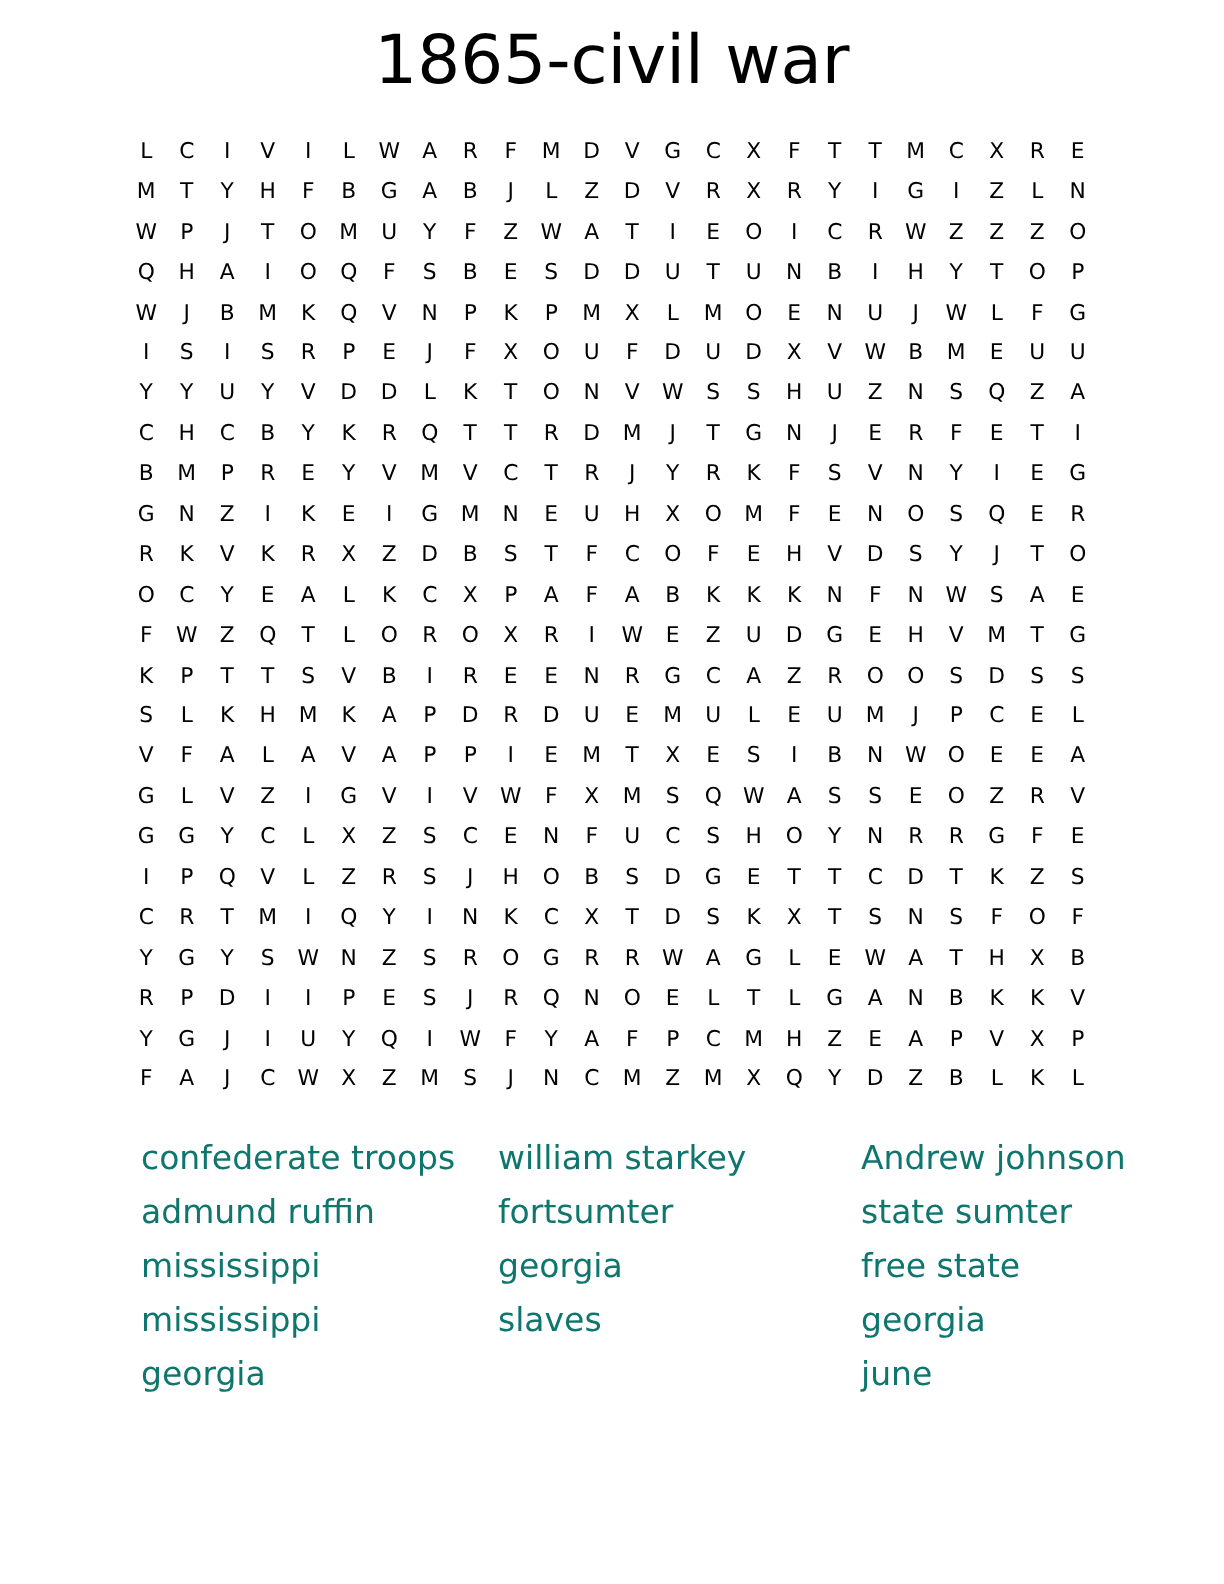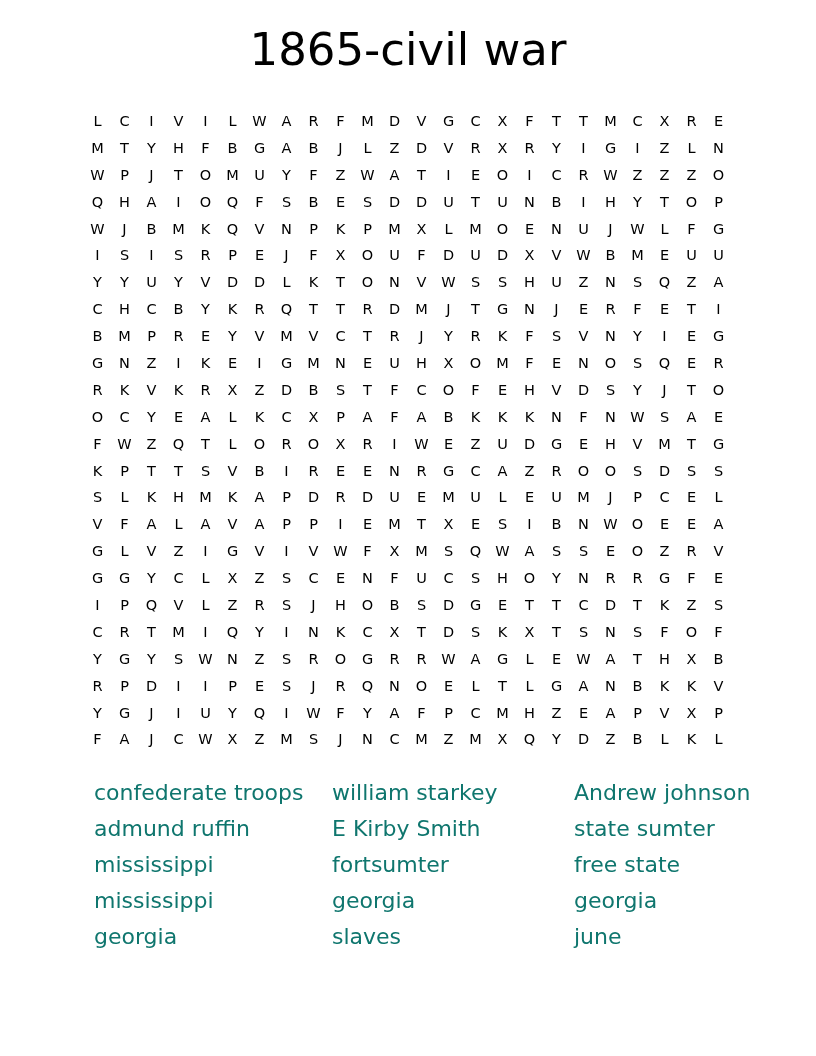--- a/index.html
+++ b/index.html
@@ -19,21 +19,21 @@
     position: relative;
     width: 816px;
     height: 1056px;
     box-sizing: border-box;
   }
   .puzzle-title {
     text-align: center;
     font-size: 45px;
     font-weight: 400;
     line-height: 1;
-    margin: 10px;
+    margin: 0;
     padding-top: 17px;
     letter-spacing: 0px;
     font-family: "DejaVu Sans", "Liberation Sans", sans-serif;
   }
   .grid {
     margin: 0 auto;
     padding-top: 26px;
     width: 648px;
     display: flex;
     flex-direction: column;
@@ -714,21 +714,20 @@
   <div class="wordlist" id="wordlist-root">
       <div class="word-col col-1">
         <div class="word-item">confederate troops</div>
         <div class="word-item">admund ruffin</div>
         <div class="word-item">mississippi</div>
         <div class="word-item">mississippi</div>
         <div class="word-item">georgia</div>
       </div>
       <div class="word-col col-2">
         <div class="word-item">william starkey</div>
-        <div class="word-item">E Kirby Smith</div>
         <div class="word-item">fortsumter</div>
         <div class="word-item">georgia</div>
         <div class="word-item">slaves</div>
       </div>
       <div class="word-col col-3">
         <div class="word-item">Andrew johnson</div>
         <div class="word-item">state sumter</div>
         <div class="word-item">free state</div>
         <div class="word-item">georgia</div>
         <div class="word-item">june</div>

